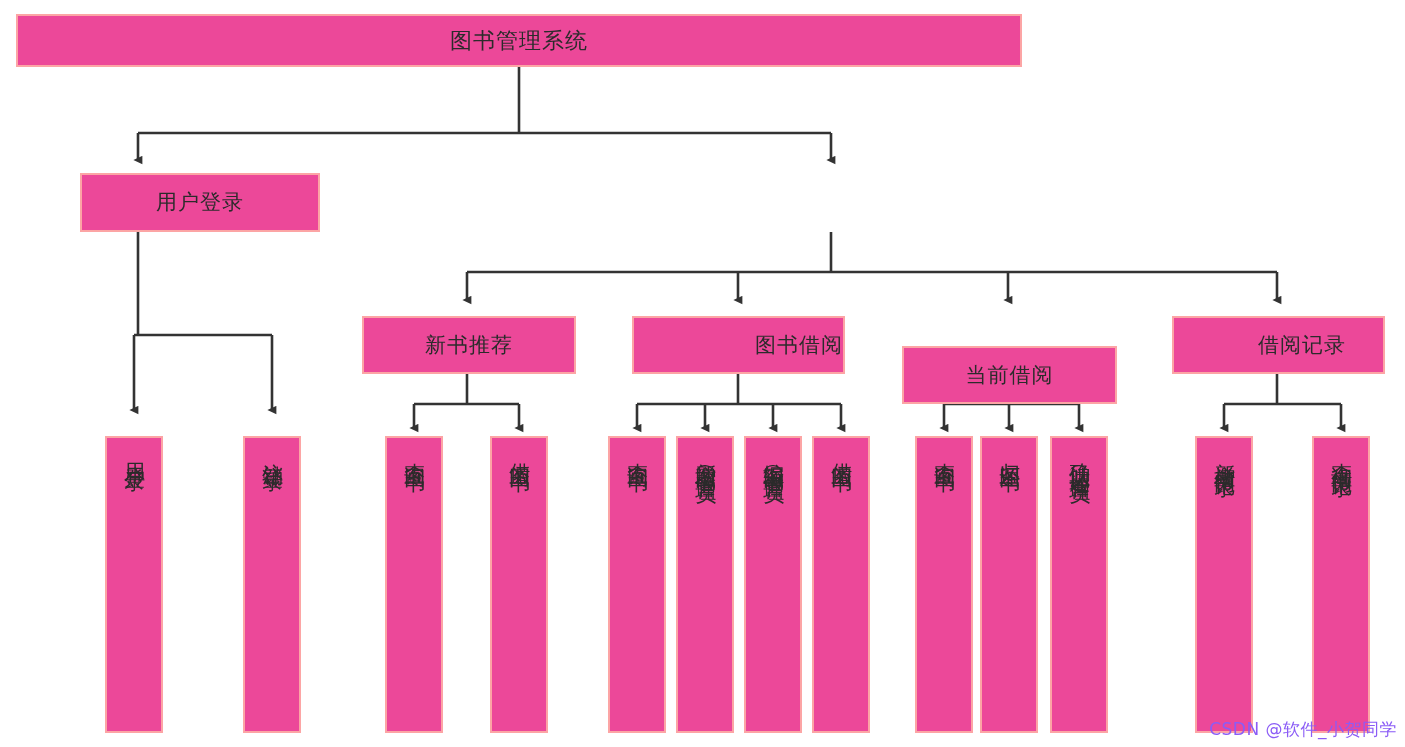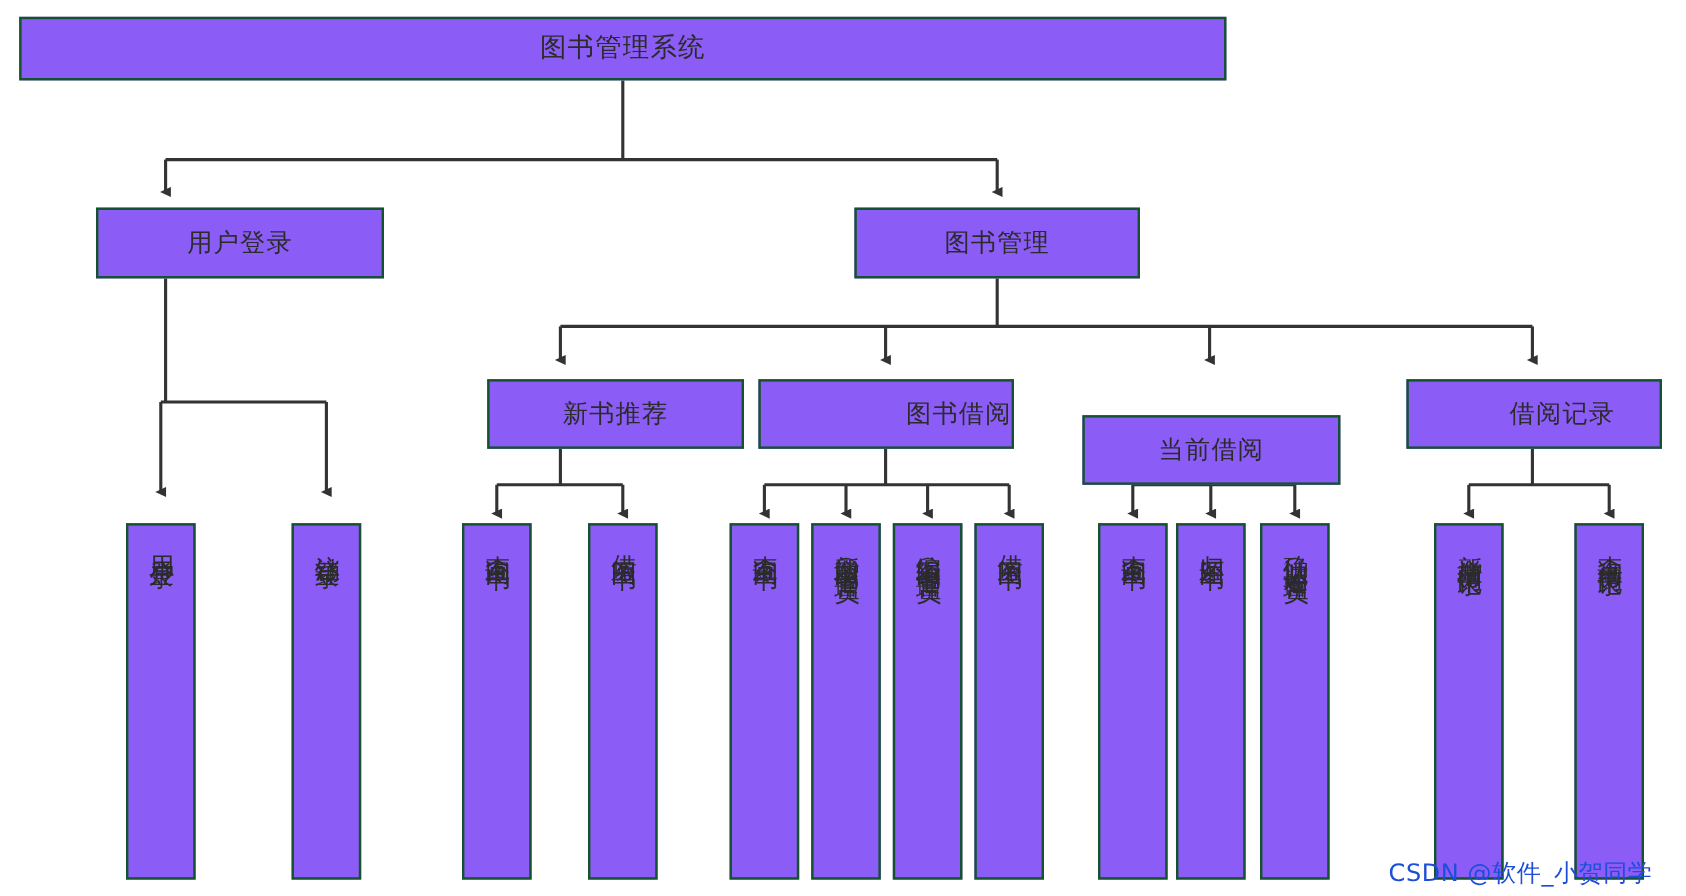--- a/index.html
+++ b/index.html
@@ -6,22 +6,22 @@
   body{
     font-family:"DejaVu Sans","Liberation Sans",sans-serif;
     width:1405px;height:747px;overflow:hidden;position:relative;
   }
   #diagram-root{position:relative;width:1405px;height:747px;background:#fff;}
   svg#tree-svg{position:absolute;left:0;top:0;width:1405px;height:747px;display:block;}
 
   .node-box{
     position:absolute;
     box-sizing:border-box;
-    background:#8b5cf6;
-    border:2px solid #14532d;
+    background:#ec4899;
+    border:2px solid #fca5a5;
     display:flex;
     align-items:center;
     justify-content:center;
   }
   .node-label{
     color:#2b2b2b;
     font-size:21px;
     line-height:1.15;
     letter-spacing:1px;
     white-space:nowrap;
@@ -36,23 +36,23 @@
     writing-mode:vertical-rl;
     text-orientation:upright;
     font-size:21px;
     line-height:1.22;
     letter-spacing:3px;
     white-space:nowrap;
   }
   .node-box.root .node-label{font-size:22px;}
   .watermark{
     position:absolute;
-    right:28px;bottom:6px;
-    color:#1d4ed8;
-    font-size:20px;
+    right:8px;bottom:6px;
+    color:#8b5cf6;
+    font-size:17px;
     letter-spacing:0.5px;
     white-space:nowrap;
     pointer-events:none;
   }
 </style>
 </head>
 <body>
 
 <div id="diagram-root">
 
@@ -110,25 +110,22 @@
     </g>
   </svg>
 
   <div class="node-box root" style="left:16px;top:14px;width:1006px;height:53px;">
     <span class="node-label">图书管理系统</span>
   </div>
 
   <div class="node-box" style="left:80px;top:173px;width:240px;height:59px;">
     <span class="node-label">用户登录</span>
   </div>
-  <div class="node-box" style="left:712px;top:173px;width:238px;height:59px;">
-    <span class="node-label">图书管理</span>
-  </div>
 
-  <div class="node-box" style="left:362px;top:316px;width:214px;height:58px;margin-left:44px;">
+  <div class="node-box" style="left:362px;top:316px;width:214px;height:58px;">
     <span class="node-label">新书推荐</span>
   </div>
   <div class="node-box" style="left:632px;top:316px;width:213px;height:58px;justify-content:flex-end;">
     <span class="node-label">图书借阅</span>
   </div>
   <div class="node-box" style="left:902px;top:316px;width:215px;height:58px;margin-top:30px;">
     <span class="node-label">当前借阅</span>
   </div>
   <div class="node-box" style="left:1172px;top:316px;width:213px;height:58px;padding-left:47px;">
     <span class="node-label">借阅记录</span>

